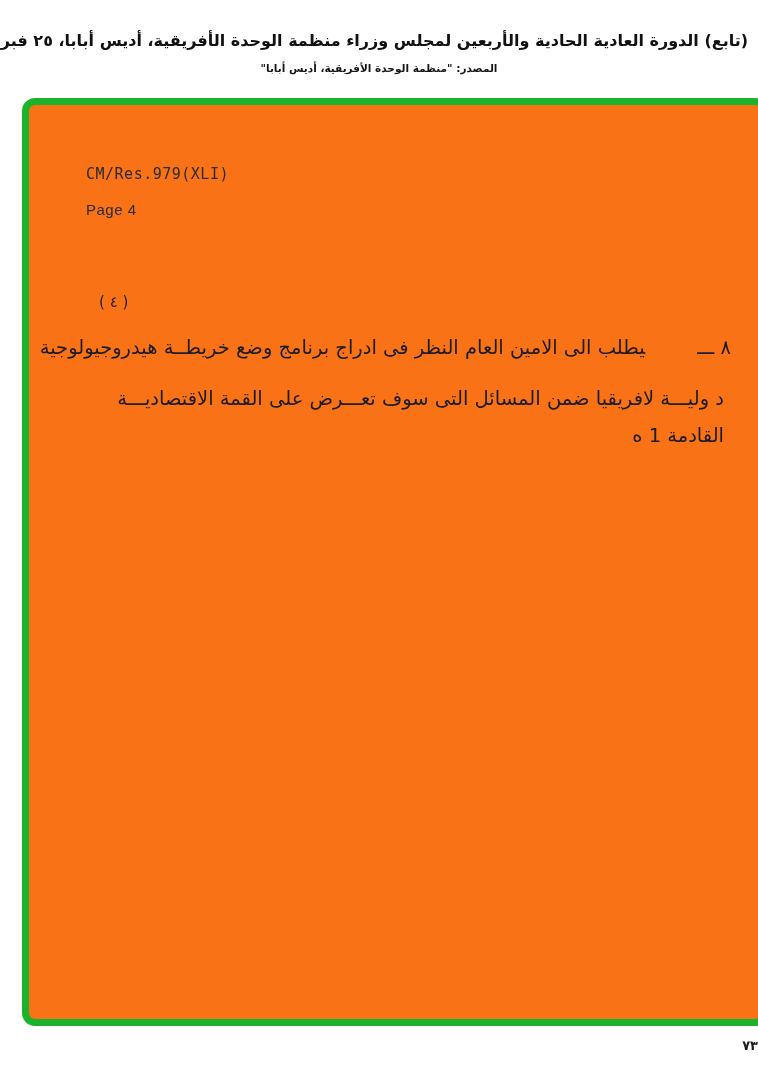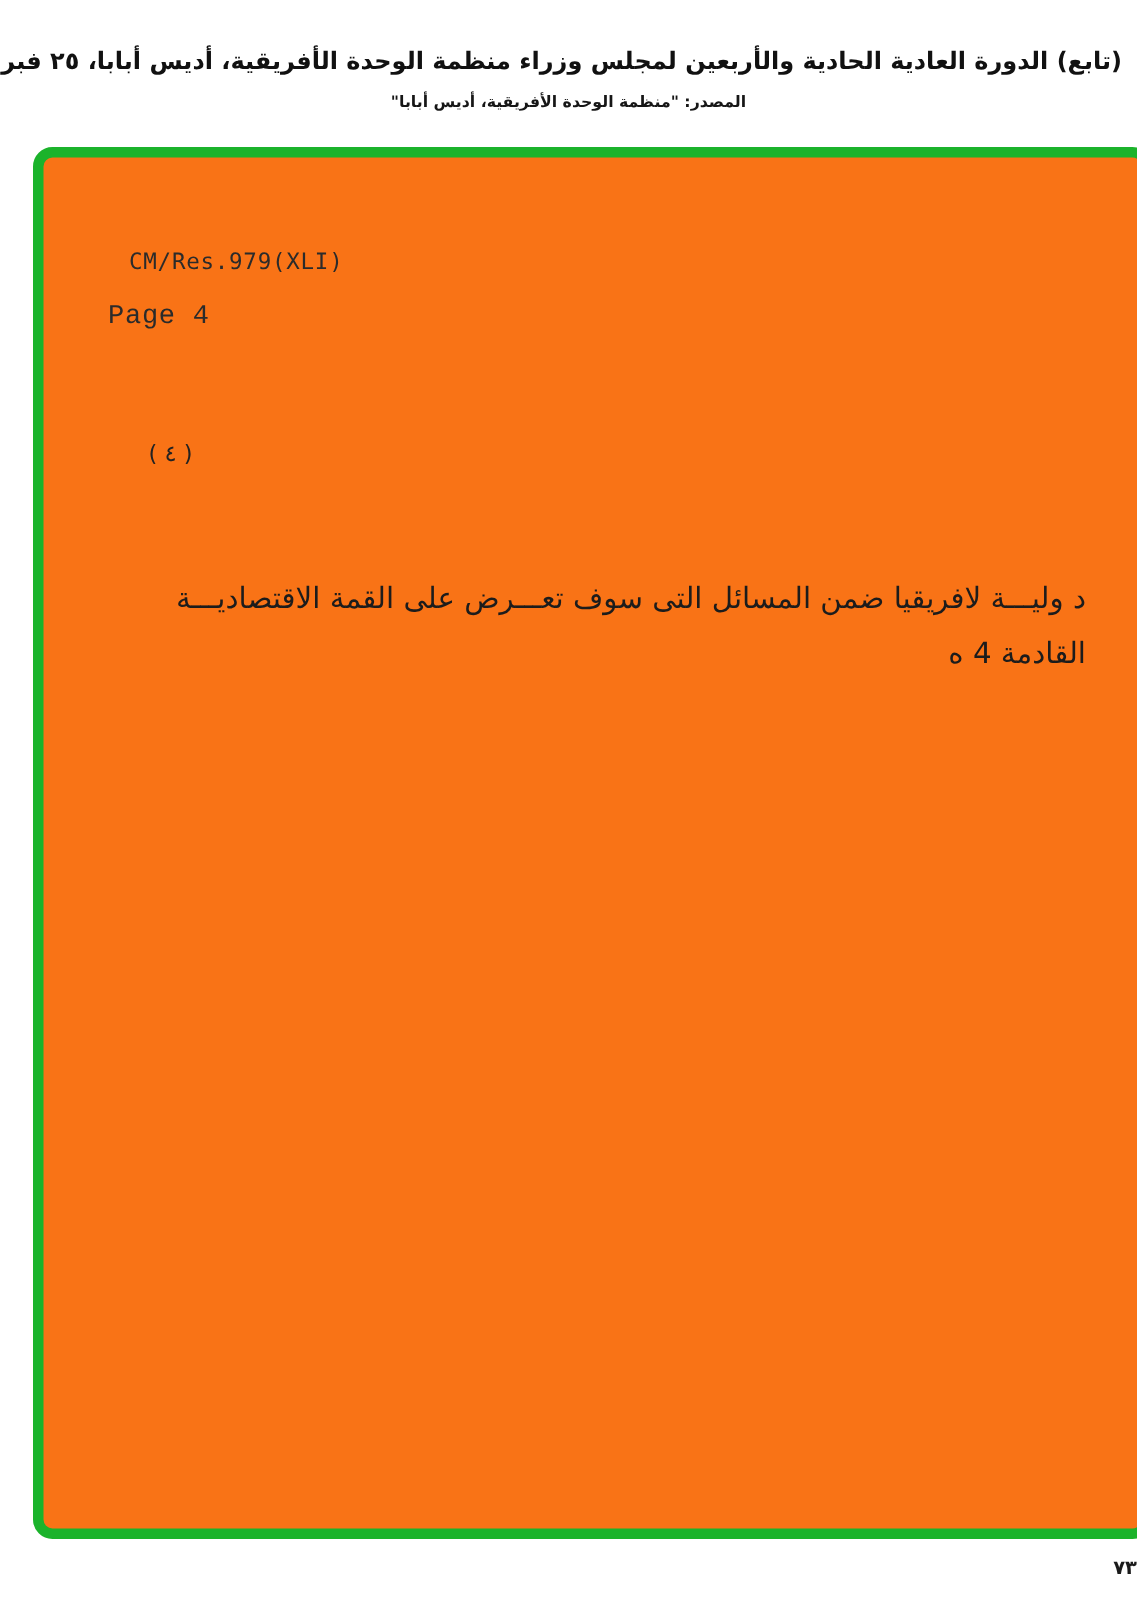--- a/index.html
+++ b/index.html
@@ -57,24 +57,24 @@
     position: absolute;
     left: 57px;
     top: 60px;
     font-family: "DejaVu Sans Mono", "Liberation Mono", monospace;
     font-size: 15px;
     letter-spacing: 0.5px;
     color: #2b2b2b;
   }
   .doc-pagelabel {
     position: absolute;
-    left: 43px;
+    left: 57px;
     top: 96px;
-    font-family: Liberation Mono, monospace;
-    font-size: 18px;
+    font-family: Liberation Sans, sans-serif;
+    font-size: 15px;
     letter-spacing: 0.5px;
     color: #2b2b2b;
   }
 
   
   .section-num {
     position: absolute;
     left: 70px;
     top: 188px;
     direction: rtl;
@@ -119,22 +119,25 @@
   <div class="header-line2">المصدر:  "منظمة الوحدة الأفريقية، أديس أبابا"</div>
 
   <div class="green-frame">
 
     <div class="doc-ref">CM/Res.979(XLI)</div>
 
     <div class="doc-pagelabel">Page 4</div>
 
     <div class="section-num">( ٤ )</div>
 
+    <div class="para-line para-line1">
+      <span class="item-num">٨ ـــ</span><span>يطلب  الى الامين العام النظر فى ادراج  برنامج  وضع  خريطــة هيدروجيولوجية</span>
+    </div>
 
     <div class="para-line para-line2">د وليـــة لافريقيا ضمن المسائل التى  سوف   تعـــرض على القمة الاقتصاديـــة</div>
 
-    <div class="para-line para-line3">القادمة 4 ه</div>
+    <div class="para-line para-line3">القادمة 1 ه</div>
 
   </div>
 
   <div class="footer-page-number">٧٣</div>
 
 </div>
 
 </body></html>

